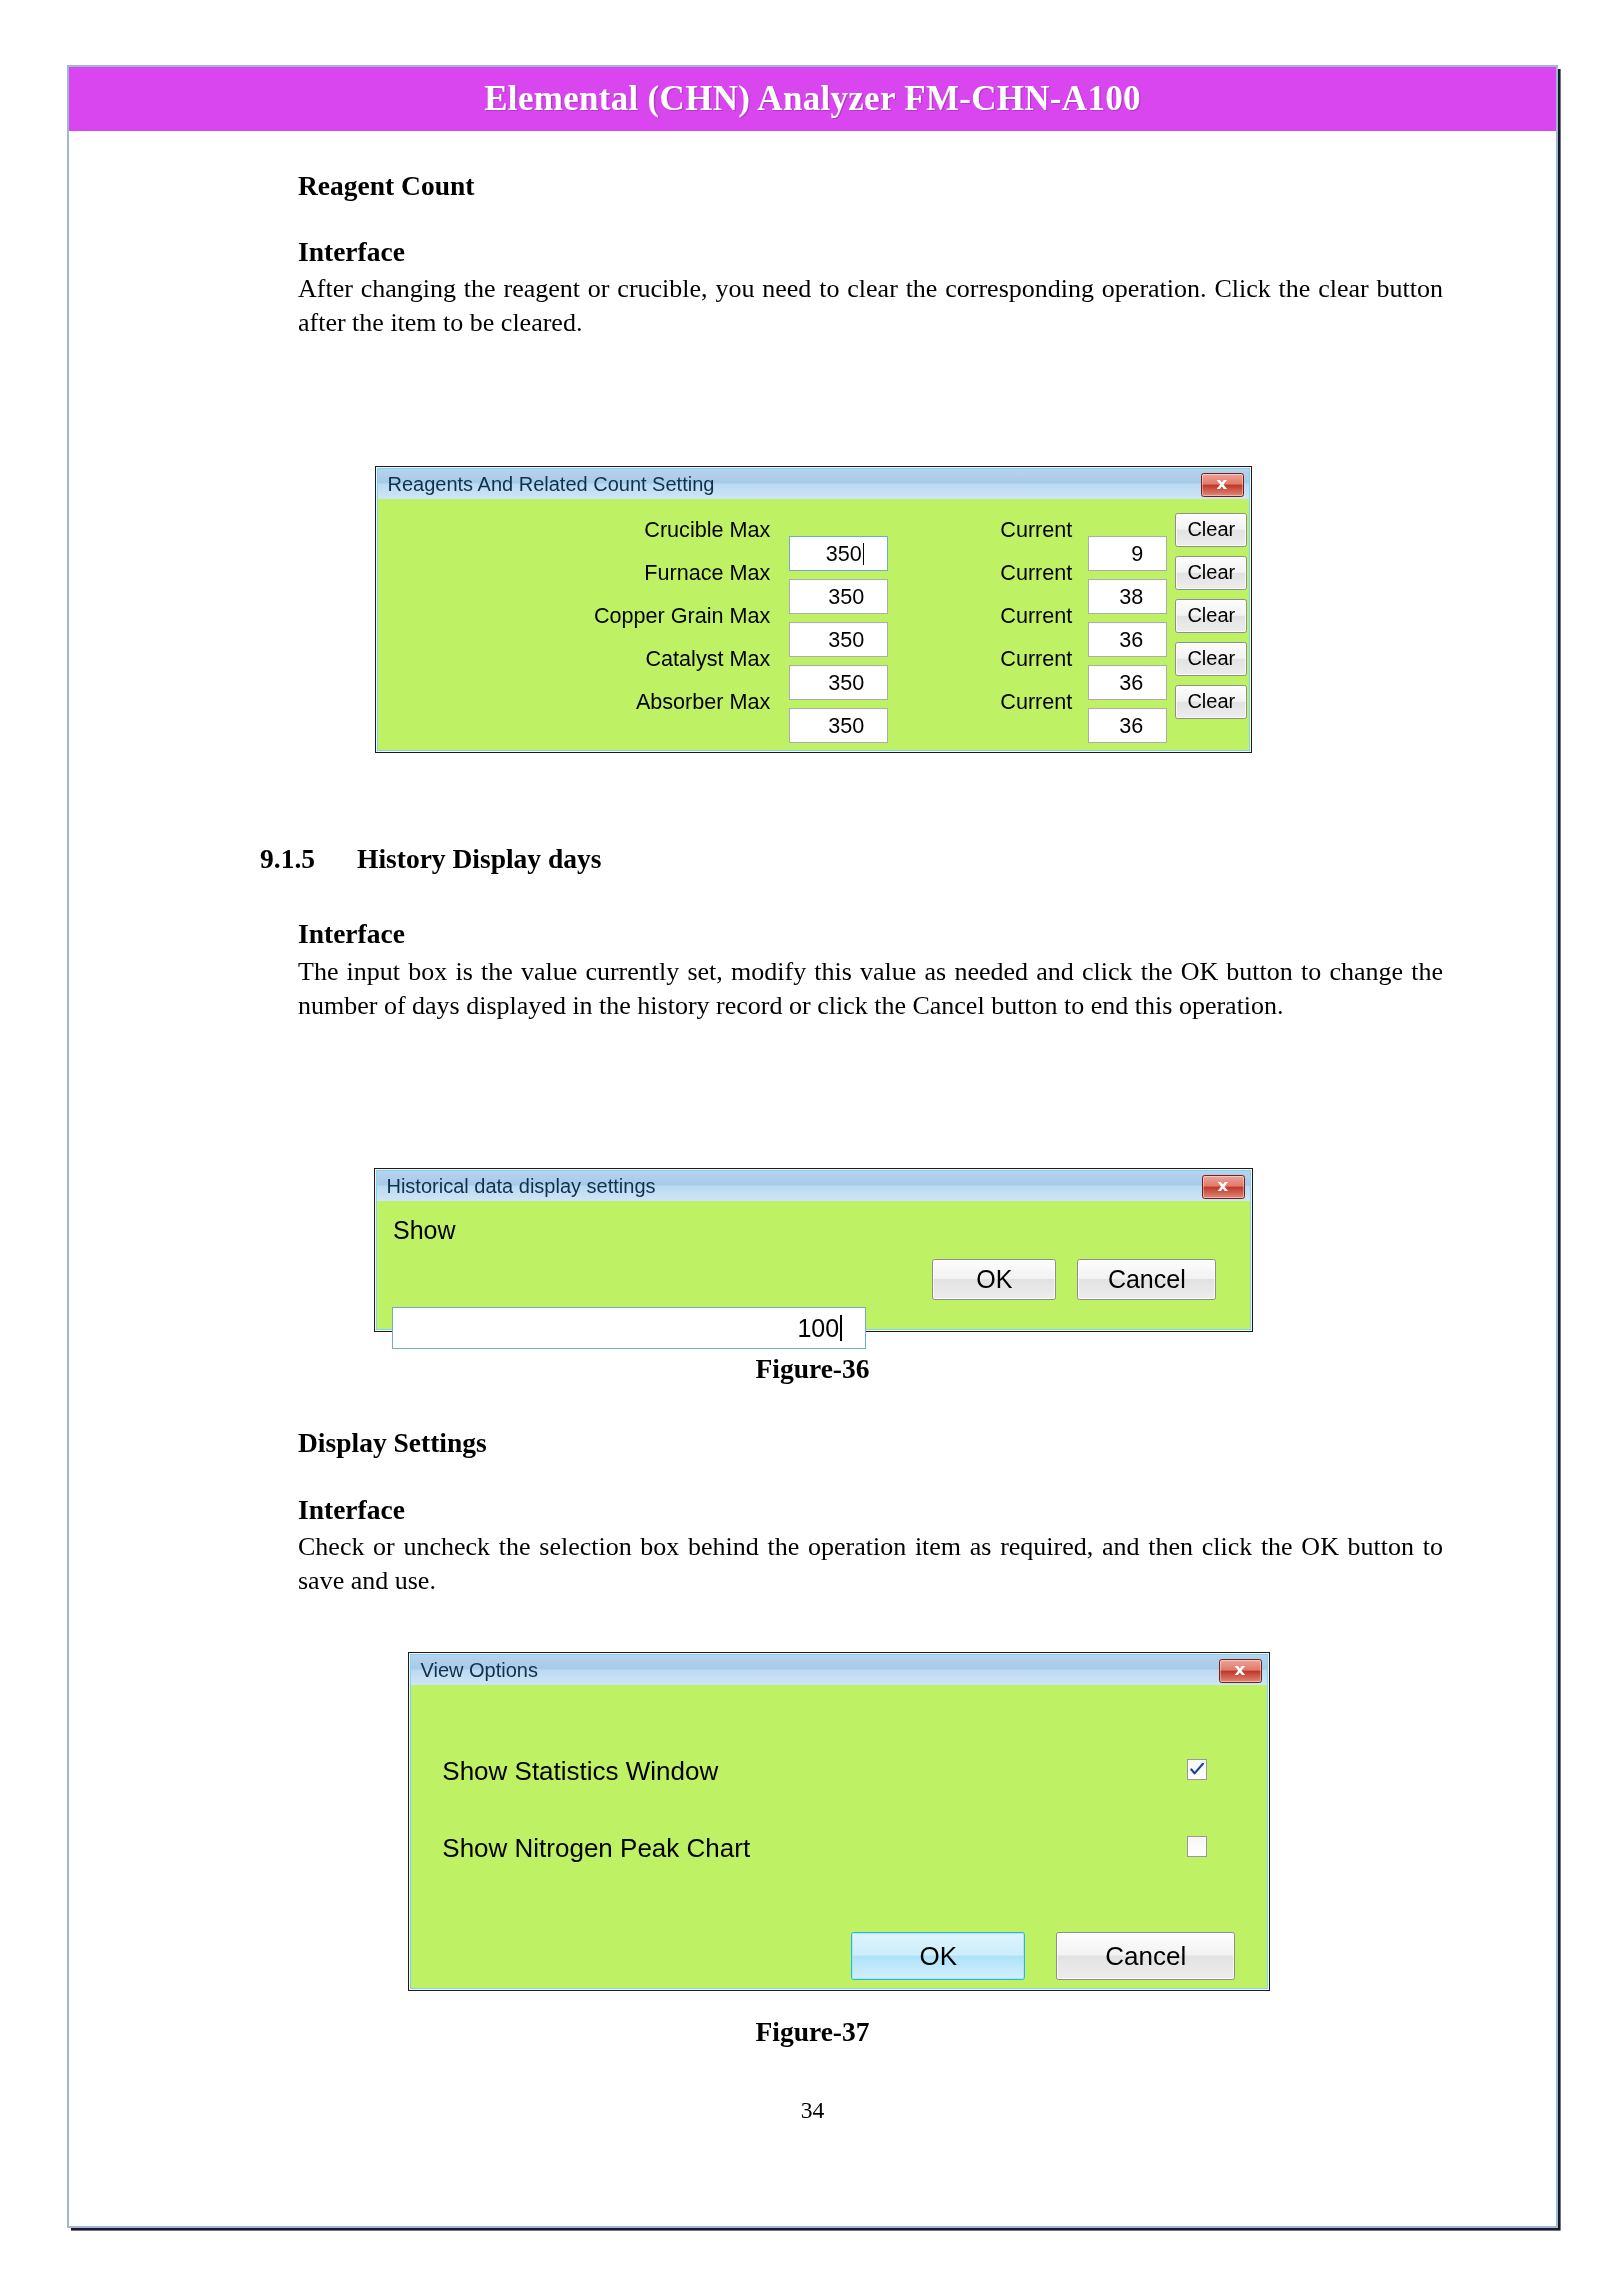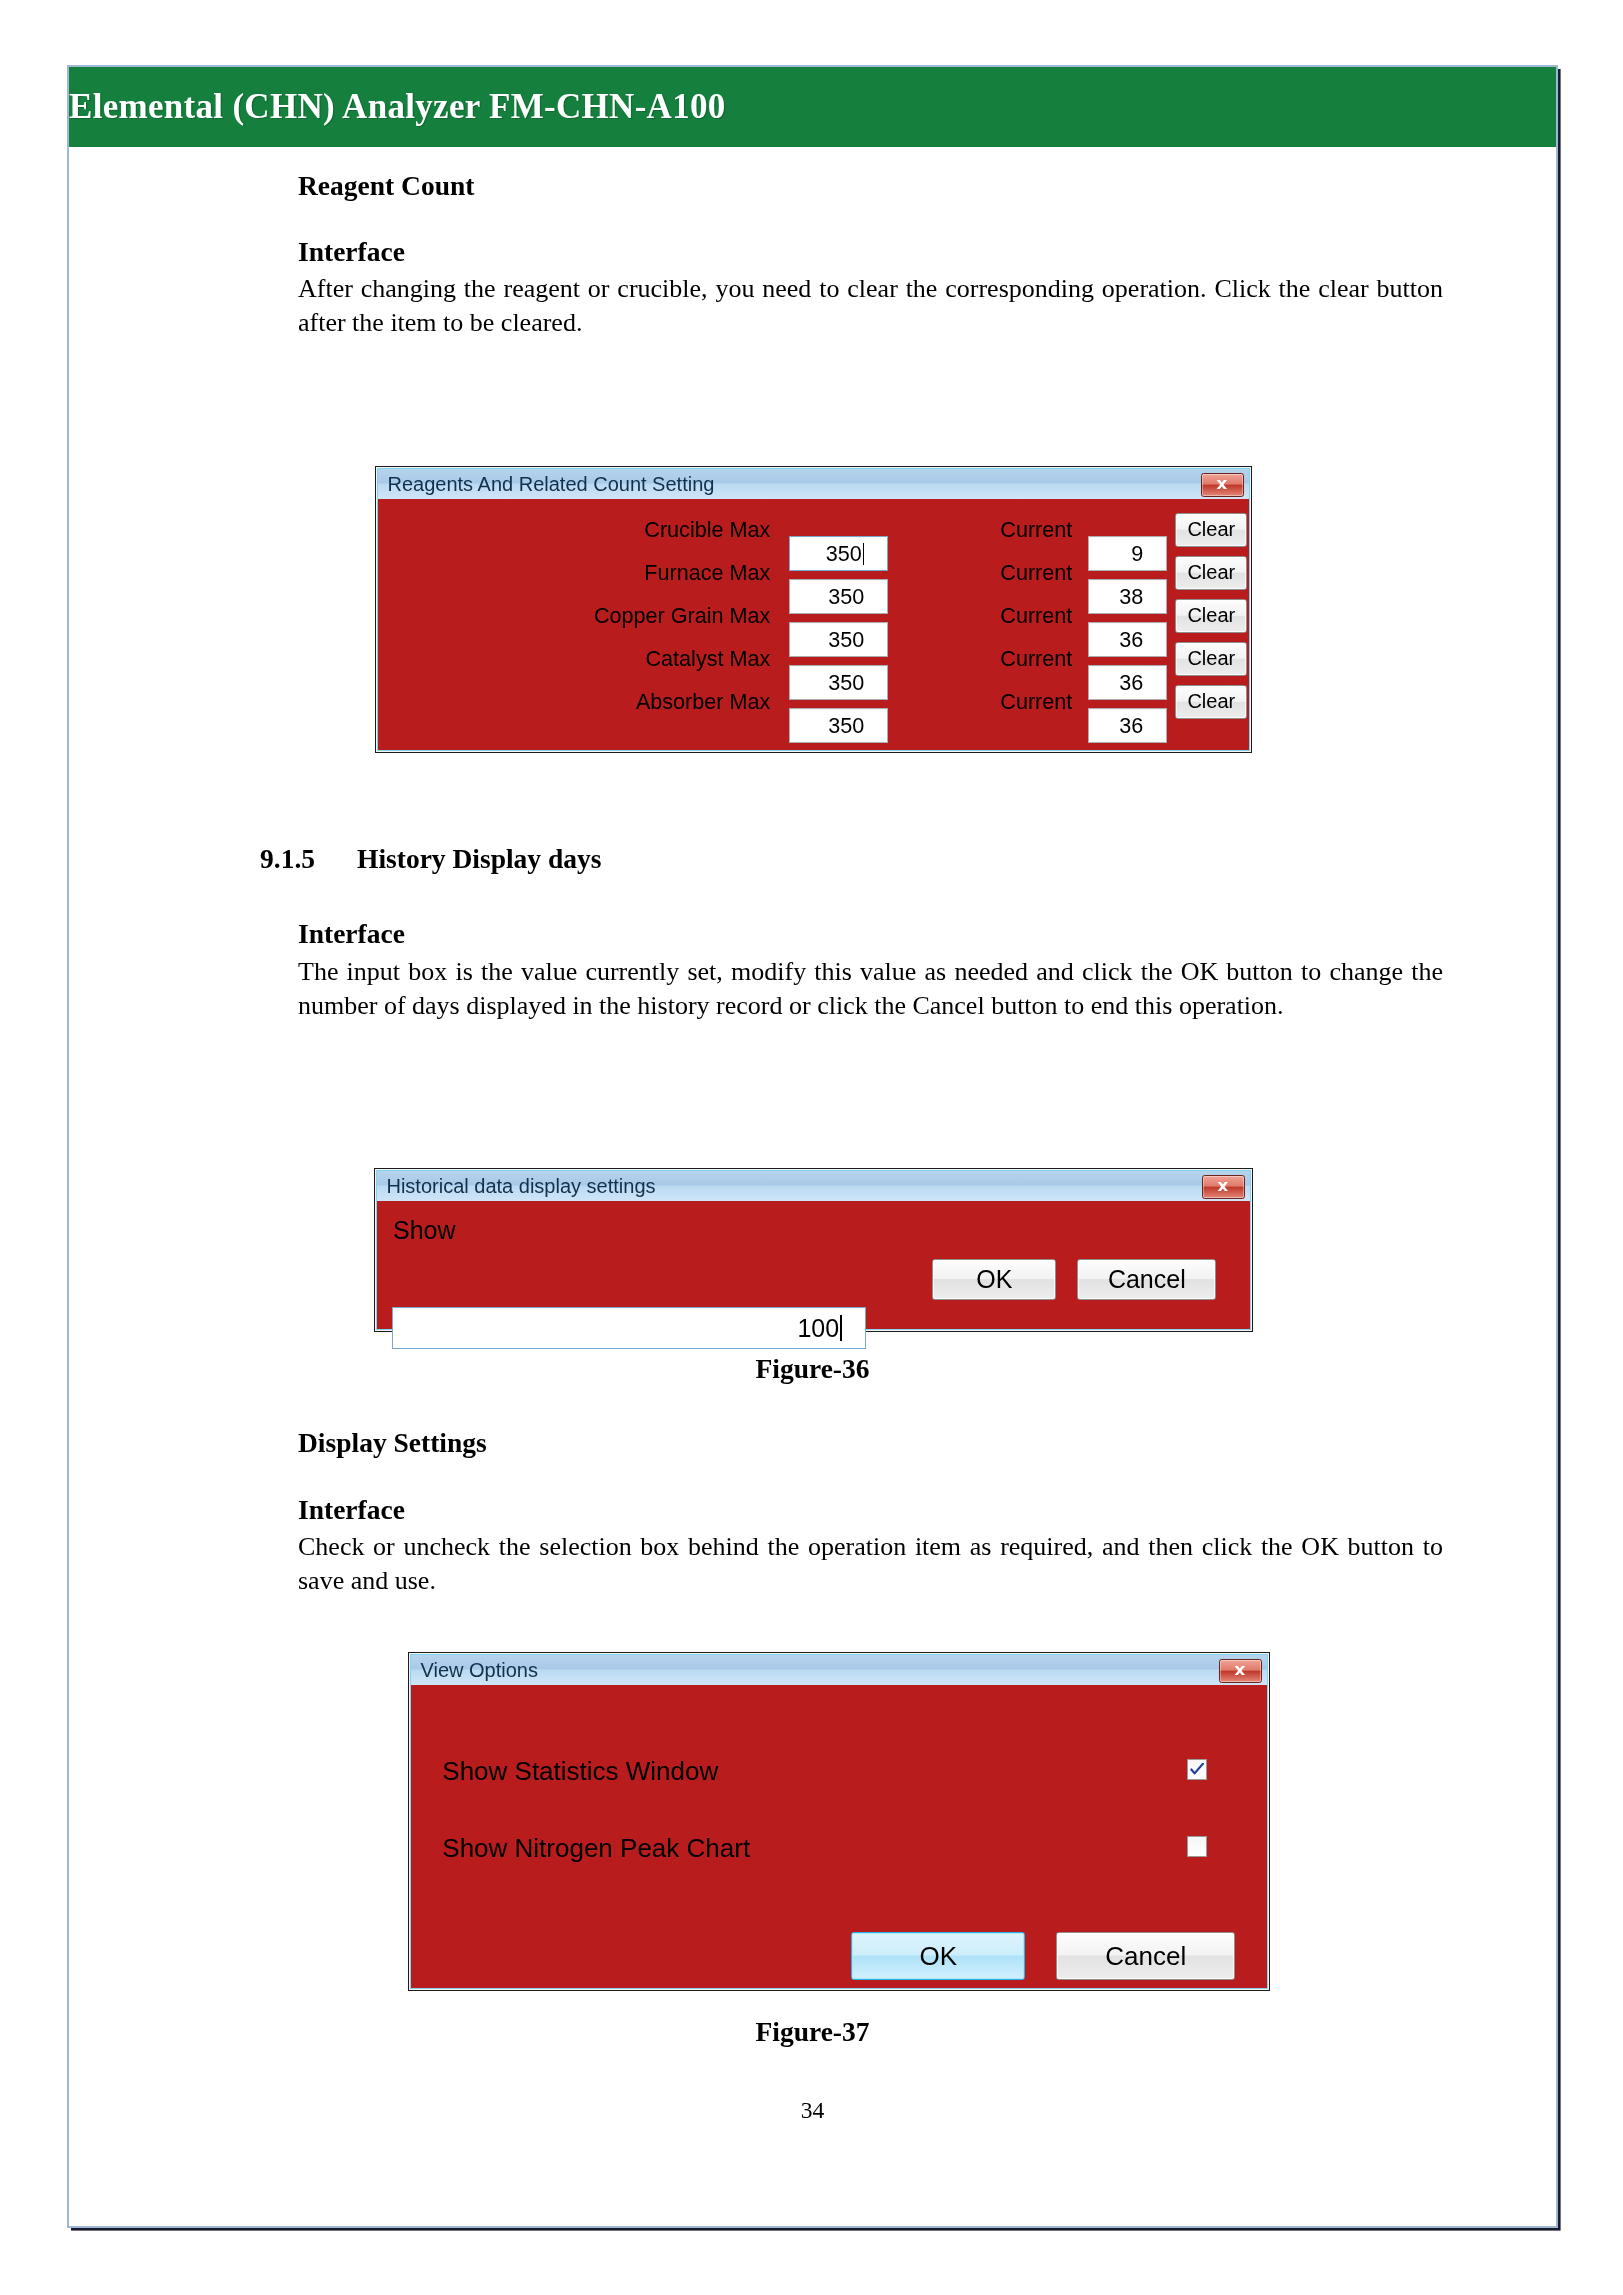--- a/index.html
+++ b/index.html
@@ -26,25 +26,25 @@
     background: #ffffff;
     box-shadow: 3.3px 3.3px 0 -0.7px #1a1a2e;
   }
 
   
   #banner {
     position: absolute;
     left: 0;
     top: 0;
     width: 100%;
-    height: 80px;
-    background: #15803d;
-    display: flex;
-    align-items: center;
-    justify-content: flex-start;
+    height: 64px;
+    background: #d946ef;
+    display: flex;
+    align-items: center;
+    justify-content: center;
   }
   #banner-title {
     color: #ffffff;
     font-family: "Liberation Serif", serif;
     font-weight: bold;
     font-size: 35px;
     letter-spacing: 0.3px;
     text-shadow: 1.3px 1.3px 0.7px rgba(0,0,0,0.18);
     white-space: nowrap;
   }
@@ -160,21 +160,21 @@
     display: flex;
     align-items: center;
     justify-content: center;
     box-shadow: 0 0 0 0.7px rgba(255,255,255,0.55) inset;
     cursor: pointer;
   }
   .win-close svg { display: block; }
   .win-body {
     position: absolute;
     left: 0; top: 30px; right: 0; bottom: 0;
-    background: #b91c1c;
+    background: #bef264;
   }
 
   
   .win-field {
     background: #ffffff;
     border: 0.7px solid #abadb3;
     box-sizing: border-box;
     font-family: "Liberation Sans", sans-serif;
     color: #000000;
     display: flex;

